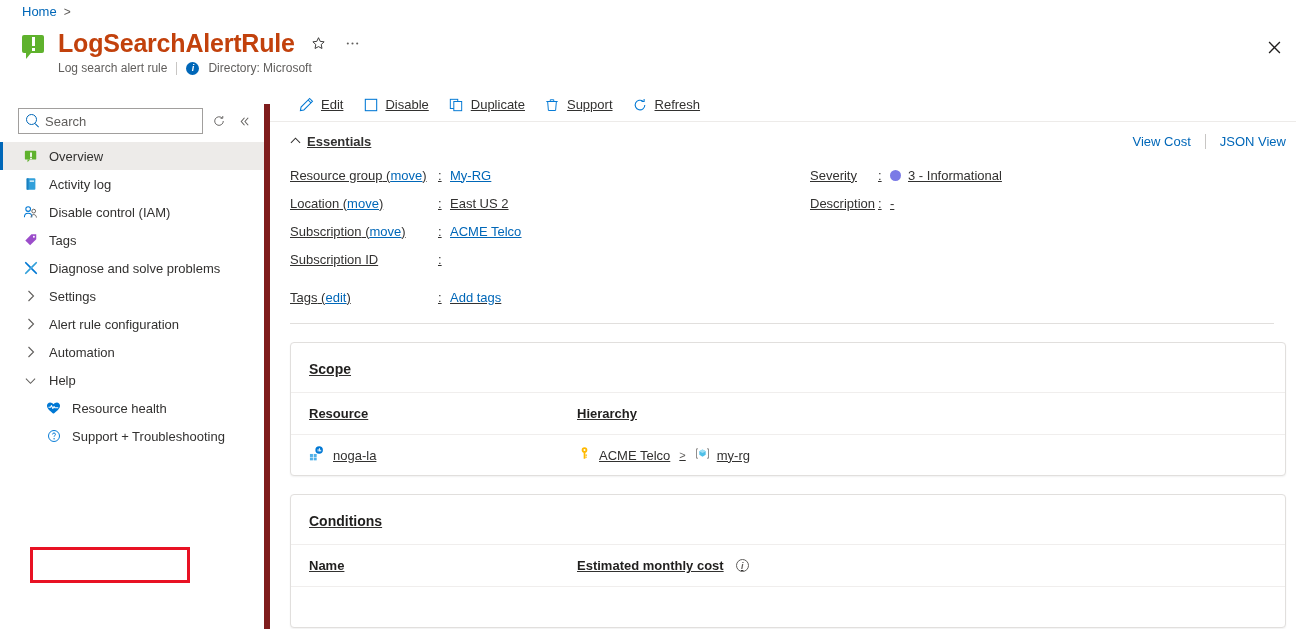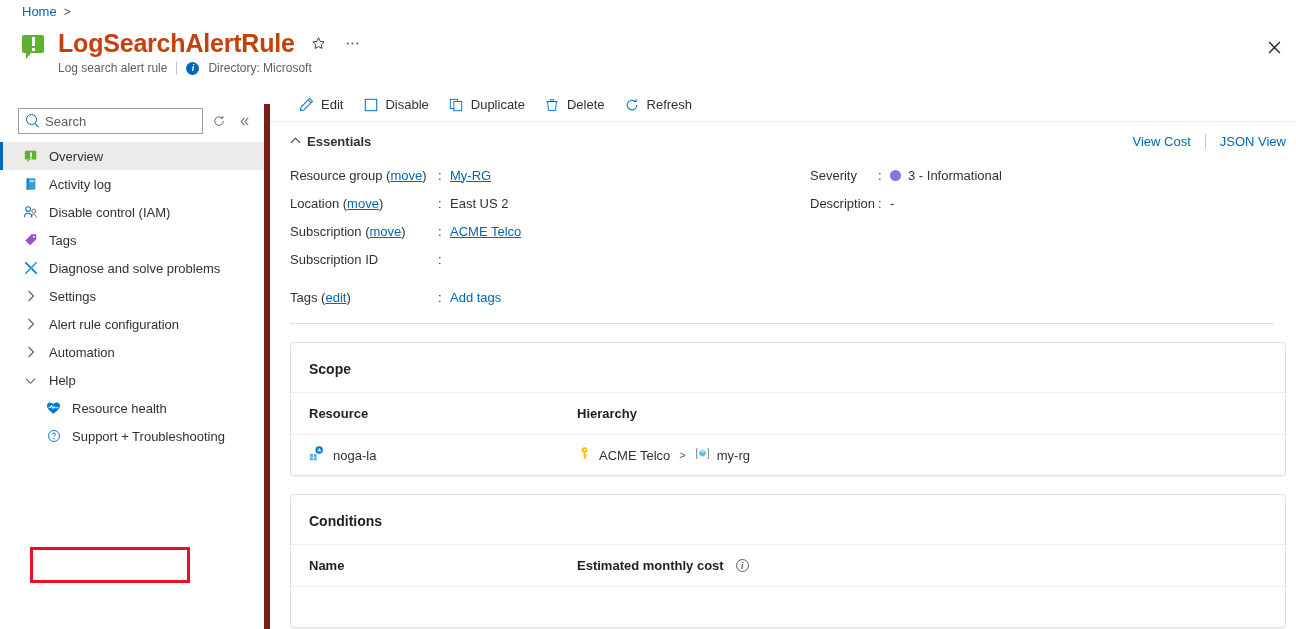--- a/index.html
+++ b/index.html
@@ -135,20 +135,21 @@
     position: absolute; left: 30px; top: 443px;
     width: 160px; height: 36px;
     border: 3px solid #e81123; pointer-events: none;
   }
 
   
   .content {
     position: absolute; left: 270px; top: 88px;
     width: 1026px; height: 541px; background: #fff;
     overflow: hidden;
+    text-decoration: underline;
   }
   .cmdbar {
     display: flex; align-items: center; gap: 2px;
     height: 34px; padding-left: 20px;
     border-bottom: 1px solid #edebe9;
   }
   .cmd {
     display: flex; align-items: center; gap: 7px;
     padding: 4px 9px; font-size: 13px; color: #323130; cursor: pointer;
     height: 28px;
@@ -450,21 +451,21 @@
         </span>
         <span>Duplicate</span>
       </div>
       <div class="cmd">
         <span class="cmd-ico">
           <svg width="14" height="14" viewBox="0 0 16 16">
               <path d="M3 4h10l-.9 10.3H3.9z" fill="none" stroke="#0078d4" stroke-width="1.1"></path>
               <path d="M1.5 4h13M6 2h4v2H6z" fill="none" stroke="#0078d4" stroke-width="1.1"></path>
             </svg>
         </span>
-        <span>Delete</span>
+        <span>Support</span>
       </div>
       <div class="cmd">
         <span class="cmd-ico">
           <svg width="14" height="14" viewBox="0 0 16 16">
               <path d="M13.5 8a5.5 5.5 0 1 1-1.9-4.1" fill="none" stroke="#0078d4" stroke-width="1.2"></path>
               <path d="M12.7 1v3h-3" fill="none" stroke="#0078d4" stroke-width="1.2"></path>
             </svg>
         </span>
         <span>Refresh</span>
       </div>

